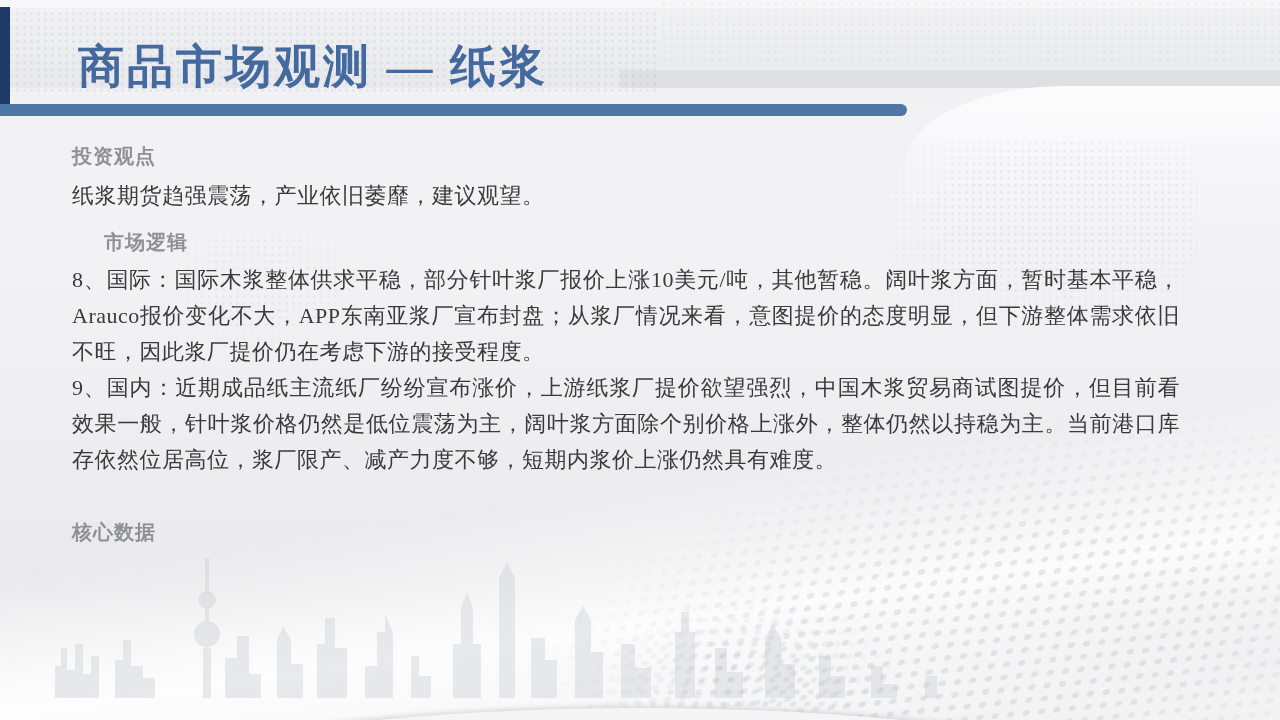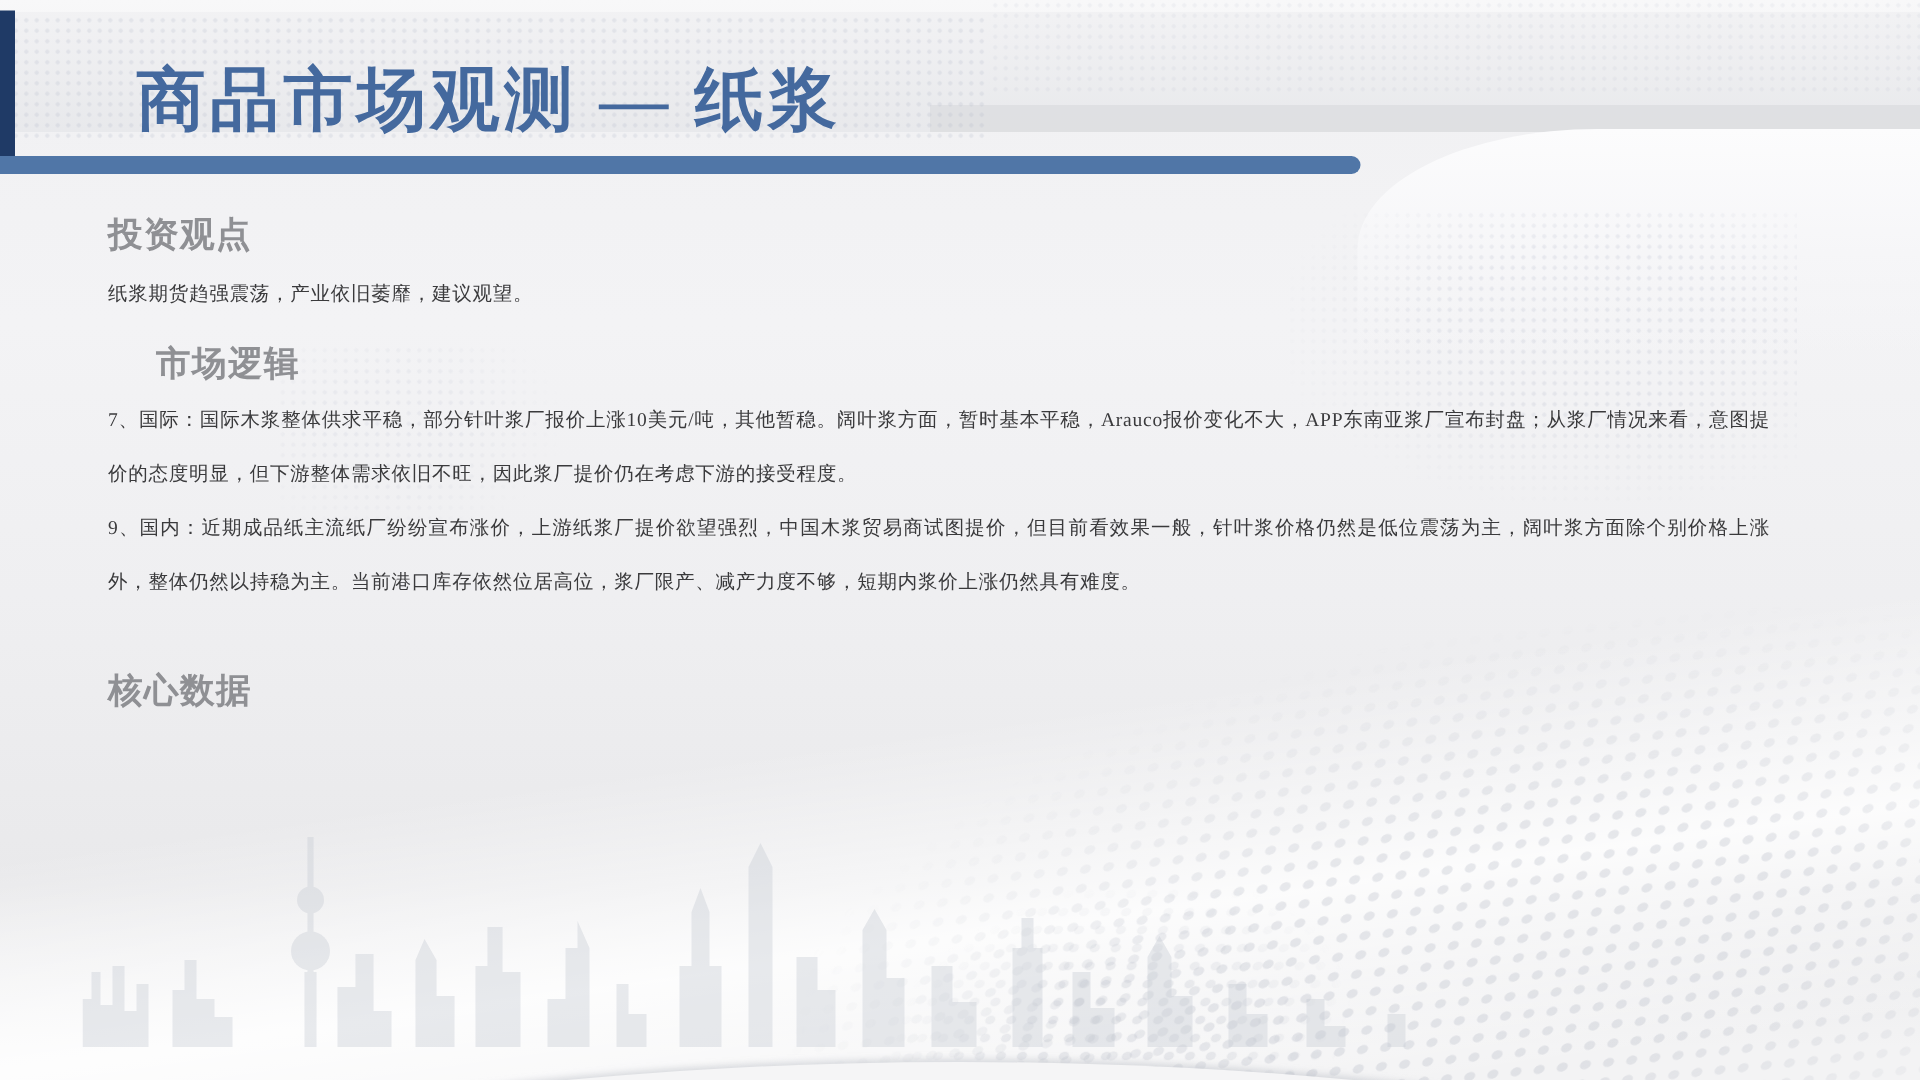--- a/index.html
+++ b/index.html
@@ -53,29 +53,29 @@
 
   .skyline { position:absolute; left:55px; bottom:22px; width:900px; height:150px; }
 
   
   .left-bar { position:absolute; left:0; top:7px; width:10px; height:97px;
     background:var(--accent-navy,#1f3a66); }
   .divider  { position:absolute; left:0; top:104px; width:907px; height:12px;
     background:var(--divider-blue,#5076a7); border-radius:0 12px 12px 0; }
 
   
-  .title { position:absolute; left:91px; top:36px;
+  .title { position:absolute; left:78px; top:36px;
     font-size:46px; font-weight:bold; letter-spacing:3px;
     color:var(--title-blue,#44699e); white-space:nowrap;text-align:center; }
 
   .content { position:absolute; left:72px; top:144px; width:1108px; }
   .sec-h { margin:0; font-family:"Liberation Sans","DejaVu Sans",sans-serif;
-    font-size:23px; font-weight:bold; color:var(--heading-gray,#8f9094);
+    font-size:20px; font-weight:bold; color:var(--heading-gray,#8f9094);
     line-height:24px; letter-spacing:1px; }
-  .content p { margin:0; font-size:13px; line-height:36px; letter-spacing:0.5px;
+  .content p { margin:0; font-size:22px; line-height:36px; letter-spacing:0.5px;
     color:var(--body-text,#3a3a3c); text-align:justify; }
   .sec1 p { margin-top:10px; }
   .sec2 .sec-h { margin-top:16px;margin-left:32px; }
   .sec2 p.first { margin-top:8px; }
   .sec3 .sec-h { margin-top:42px; }
   .sec3 p { margin-top:8px; }
 </style>
 </head>
 <body>
 
@@ -125,21 +125,21 @@
 
   <div class="content">
 
     <section class="sec1">
       <h2 class="sec-h">投资观点</h2>
       <p>纸浆期货趋强震荡，产业依旧萎靡，建议观望。</p>
     </section>
 
     <section class="sec2">
       <h2 class="sec-h">市场逻辑</h2>
-      <p class="first">7、国际：国际木浆整体供求平稳，部分针叶浆厂报价上涨10美元/吨，其他暂稳。阔叶浆方面，暂时基本平稳，Arauco报价变化不大，APP东南亚浆厂宣布封盘；从浆厂情况来看，意图提价的态度明显，但下游整体需求依旧不旺，因此浆厂提价仍在考虑下游的接受程度。</p>
+      <p class="first">8、国际：国际木浆整体供求平稳，部分针叶浆厂报价上涨10美元/吨，其他暂稳。阔叶浆方面，暂时基本平稳，Arauco报价变化不大，APP东南亚浆厂宣布封盘；从浆厂情况来看，意图提价的态度明显，但下游整体需求依旧不旺，因此浆厂提价仍在考虑下游的接受程度。</p>
       <p>9、国内：近期成品纸主流纸厂纷纷宣布涨价，上游纸浆厂提价欲望强烈，中国木浆贸易商试图提价，但目前看效果一般，针叶浆价格仍然是低位震荡为主，阔叶浆方面除个别价格上涨外，整体仍然以持稳为主。当前港口库存依然位居高位，浆厂限产、减产力度不够，短期内浆价上涨仍然具有难度。</p>
     </section>
 
     <section class="sec3">
       <h2 class="sec-h">核心数据</h2>
     </section>
 
   </div>
 </div>
 

